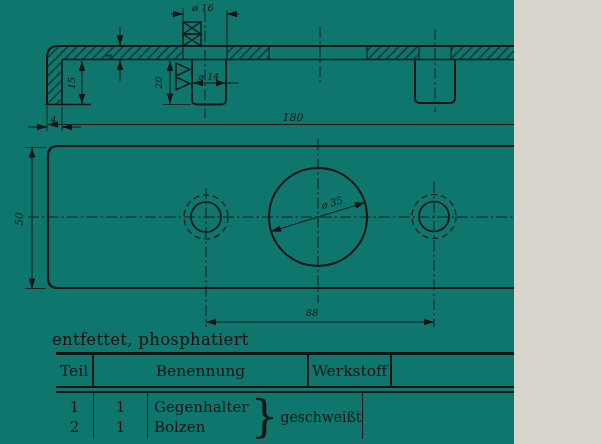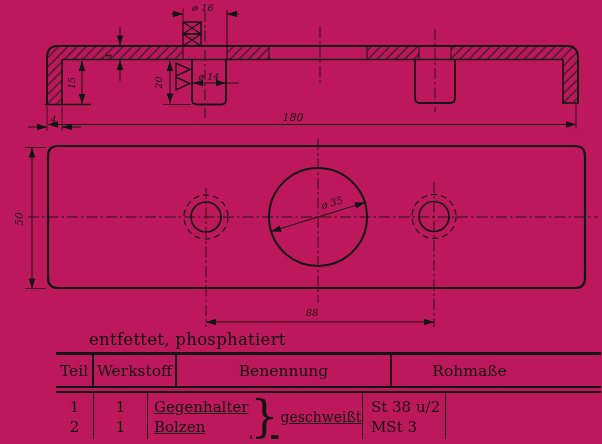--- a/index.html
+++ b/index.html
@@ -1,47 +1,47 @@
 <!DOCTYPE html>
 <html><head>
 <meta charset="utf-8">
 <style>
   html,body{margin:0;padding:0;background:#d8d5ce;}
   .page{
     position:relative;
-    width:602px;height:444px;
-    background:#be185d;
+    width:514px;height:444px;
+    background:#0f766e;
     font-family:"DejaVu Serif", serif;
     color:#141414;
     overflow:hidden;
   }
   svg text{
     font-family:"DejaVu Serif", serif;
     font-style:italic;
     fill:#141414;
   }
   .note{
     position:absolute;left:52px;top:330px;
-    font-size:16.5px;letter-spacing:.3px;color:#111;margin-left:37px;
+    font-size:16.5px;letter-spacing:.3px;color:#111;
   }
   .ptable{position:absolute;left:56px;top:352px;width:545px;}
   .t-top{height:3px;background:#141414;}
   .t-row{display:flex;}
   .t-head{height:31px;align-items:center;font-size:15.5px;}
   .t-head .cell{display:flex;align-items:center;justify-content:center;height:100%;box-sizing:border-box;}
   .c1{width:38px;} .c2{width:54px;} .c3{width:215px;} .c4{width:83px;} .c5{width:155px;}
   .t-head .c1,.t-head .c2,.t-head .c3,.t-head .c4{border-right:2px solid #141414;}
   .dbl-a{height:2px;background:#141414;}
   .dbl-gap{height:3px;}
   .dbl-b{height:2px;background:#141414;}
   .t-body{height:46px;font-size:15px;line-height:20px;}
   .t-body .cell{box-sizing:border-box;padding-top:4px;}
   .t-body .c1,.t-body .c2,.t-body .c3,.t-body .c4{border-right:1.5px solid #141414;}
   .t-body .c1 div,.t-body .c2 div{text-align:center;}
-  .ben{display:flex;align-items:center;padding-top:2px !important;text-decoration:underline;}
+  .ben{display:flex;align-items:center;padding-top:2px !important;}
   .ben-names{padding-left:6px;}
   .brace{font-size:44px;font-weight:400;line-height:40px;font-family:"DejaVu Serif",serif;margin-left:2px;}
   .weld{font-size:14px;padding-left:2px;}
   .wk{padding-left:8px;}
   .rm{padding-left:7px;}
 </style>
 </head>
 <body>
 
 <div class="page">
@@ -175,23 +175,22 @@
   </svg>
 
   
   <div class="note">entfettet, phosphatiert</div>
 
   
   <div class="ptable">
     <div class="t-top"></div>
     <div class="t-row t-head">
       <div class="cell c1">Teil</div>
+      <div class="cell c3">Benennung</div>
       <div class="cell c4">Werkstoff</div>
-      <div class="cell c3">Benennung</div>
-      <div class="cell c5">Rohmaße</div>
     </div>
     <div class="dbl-a"></div>
     <div class="dbl-gap"></div>
     <div class="dbl-b"></div>
     <div class="t-row t-body">
       <div class="cell c1">
         <div>1</div>
         <div>2</div>
       </div>
       <div class="cell c2">
@@ -199,22 +198,18 @@
         <div>1</div>
       </div>
       <div class="cell c3 ben">
         <div class="ben-names">
           <div>Gegenhalter</div>
           <div>Bolzen</div>
         </div>
         <span class="brace">}</span>
         <span class="weld">geschweißt</span>
       </div>
-      <div class="cell c4 wk">
-        <div>St 38 u/2</div>
-        <div>MSt 3</div>
-      </div>
       <div class="cell c5 rm">
       </div>
     </div>
   </div>
 
 </div>
 
 </body></html>

